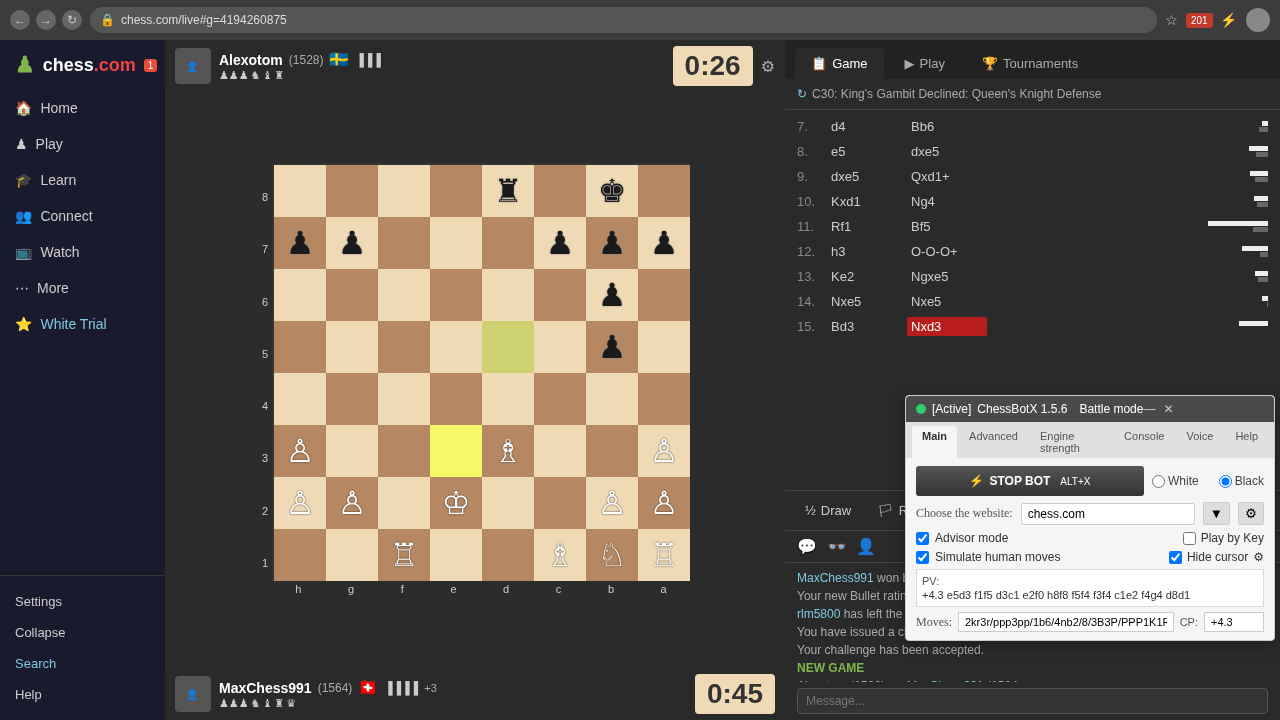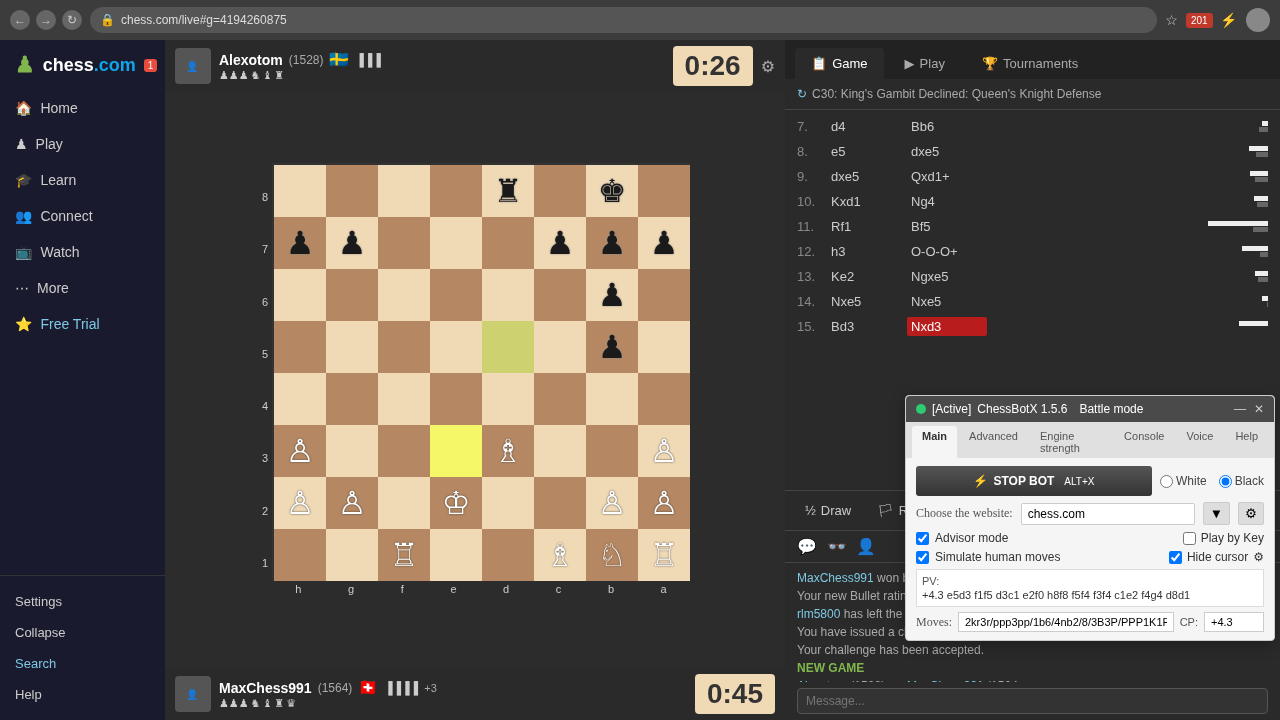--- a/index.html
+++ b/index.html
@@ -236,21 +236,21 @@
       box-shadow: 0 4px 15px rgba(0,0,0,0.3);
       z-index: 100;
       font-size: 12px;
     }
     .bot-title-bar {
       background: #4a4a4a;
       color: #fff;
       padding: 6px 10px;
       display: flex;
       align-items: center;
-      justify-content: space-between;
+      justify-content: flex-start;
       border-radius: 4px 4px 0 0;
     }
     .bot-title { display: flex; gap: 6px; align-items: center; font-size: 12px; }
     .bot-title-actions { display: flex; gap: 8px; }
     .bot-tabs {
       display: flex;
       background: #e0e0e0;
       padding: 4px 6px 0;
       gap: 2px;
     }
@@ -272,21 +272,21 @@
       flex: 1;
       cursor: pointer;
       border-radius: 3px;
       font-size: 12px;
       font-weight: bold;
       display: flex;
       align-items: center;
       justify-content: center;
       gap: 5px;
     }
-    .radio-group { display: flex; align-items: center; gap: 12px; }
+    .radio-group { display: flex; align-items: center; gap: 20px; }
     .radio-label { display: flex; align-items: center; gap: 3px; color: #444; font-size: 12px; cursor: pointer; }
     .bot-label { color: #555; font-size: 12px; white-space: nowrap; font-family: Liberation Serif, serif; }
     .website-input {
       flex: 1;
       border: 1px solid #ccc;
       padding: 3px 6px;
       font-size: 12px;
       border-radius: 2px;
     }
     .website-btn { background: #ddd; border: 1px solid #ccc; padding: 3px 6px; cursor: pointer; border-radius: 2px; }
@@ -326,21 +326,21 @@
     <span style="cursor:pointer;">⚡</span>
     <div class="browser-avatar"></div>
   </div>
 </div>
 
 <div class="main-content">
 
   <div class="sidebar">
     <div class="sidebar-logo">
       <span style="color:#81b64c; font-size:22px; font-weight:900;">♟</span>
-      <span class="logo-text"><span>chess</span><span style="color:#0ea5e9;">.com</span></span>
+      <span class="logo-text"><span>chess</span><span style="color:#ef4444;">.com</span></span>
       <span class="logo-badge">1</span>
     </div>
     <div class="sidebar-nav">
       <div class="nav-item">
         <span>🏠</span>
         <span>Home</span>
       </div>
       <div class="nav-item">
         <span>♟</span>
         <span>Play</span>
@@ -356,21 +356,21 @@
       <div class="nav-item">
         <span>📺</span>
         <span>Watch</span>
       </div>
       <div class="nav-item">
         <span>⋯</span>
         <span>More</span>
       </div>
       <div class="nav-item free-trial">
         <span>⭐</span>
-        <span>Free Trial</span>
+        <span>White Trial</span>
       </div>
     </div>
     <div class="sidebar-bottom">
       <div class="sidebar-bottom-item">
         <span>Settings</span>
       </div>
       <div class="sidebar-bottom-item">
         <span>Collapse</span>
       </div>
       <div class="sidebar-bottom-item search-active">

